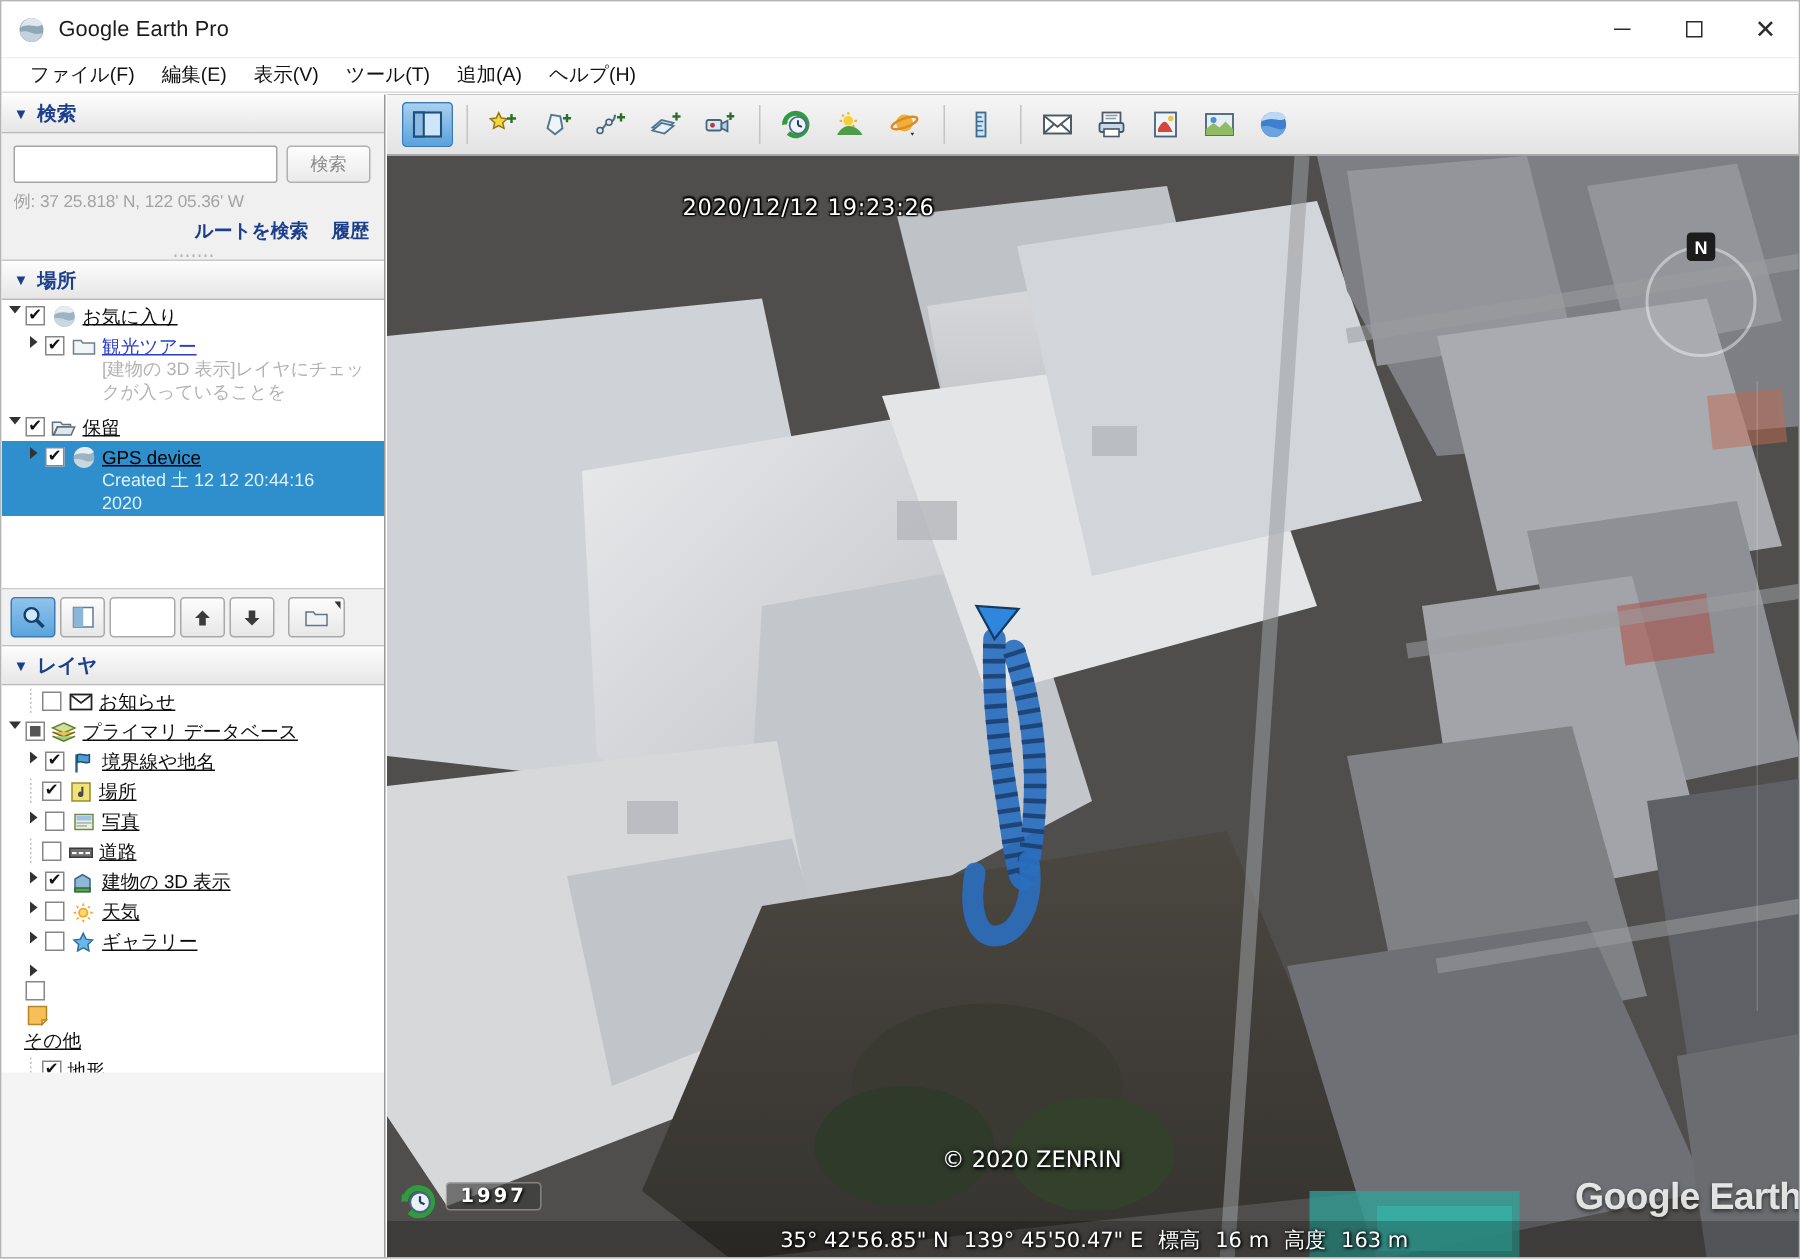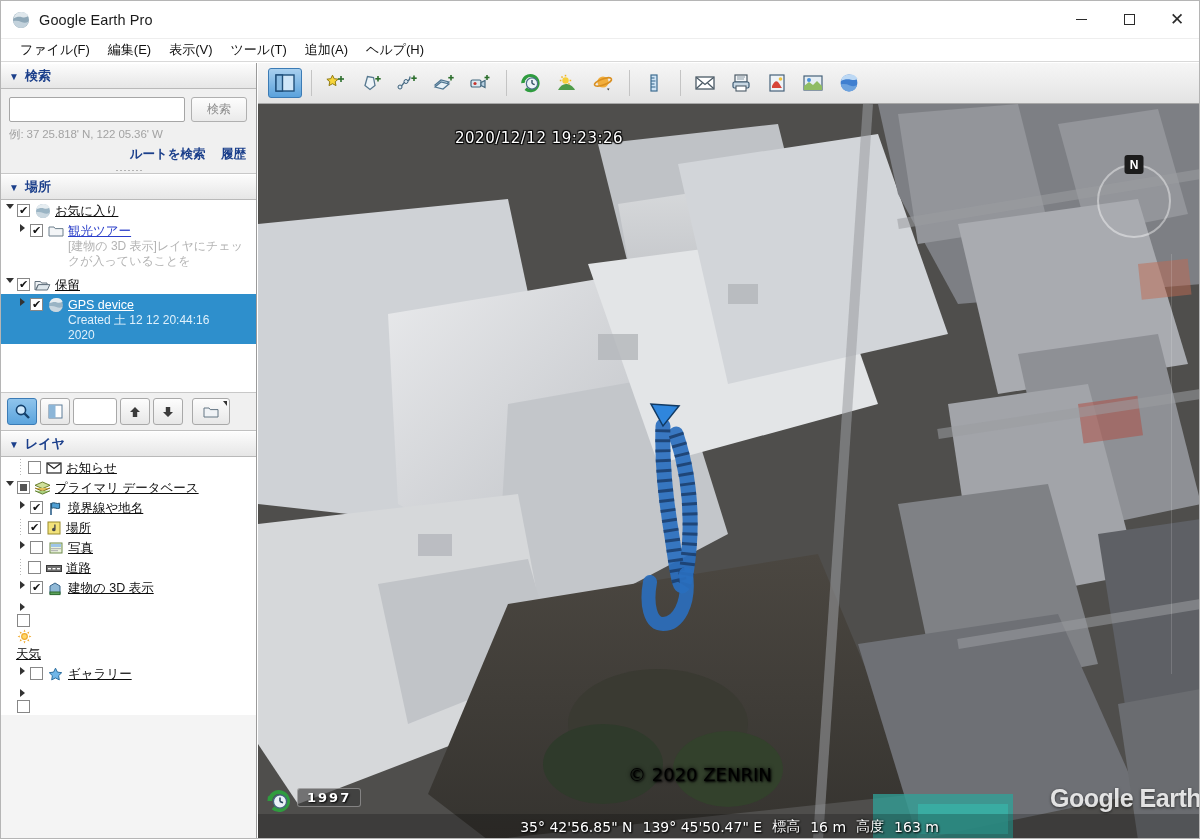--- a/index.html
+++ b/index.html
@@ -133,21 +133,21 @@
   .cb.mixed::after { content: ''; width: 7px; height: 7px; background: #555; }
   .ico {
     width: 17px; height: 16px; flex: 0 0 17px;
     margin-right: 4px; margin-top: 1px;
     display: flex; align-items: center; justify-content: center;
   }
   .tlabel { line-height: 16px; padding-top: 1px; text-decoration: underline; }
   .tlabel.link { color: #2a3ec9; text-decoration: underline; }
   .tdesc { color: #b3b3b3; font-size: 12px; line-height: 15px; }
   .tree-row.sel { background: #2e8fcc; }
-  .tree-row.sel .tlabel { color: #ffffff; }
+  .tree-row.sel .tlabel { color: #000000; }
   .tree-row.sel .tdesc { color: #dff0fb; }
 
   
   #places-body { background: #fff; height: 193px; overflow: hidden; border-bottom: 1px solid #c8c8c8; }
   #places-toolbar {
     height: 38px; background: #f0f0f0;
     display: flex; align-items: center; padding: 0 6px;
     border-bottom: 1px solid #c0c0c0;
   }
   .tb-btn {
@@ -215,21 +215,21 @@
     font-family: "DejaVu Sans", sans-serif;
   }
   #ge-watermark {
     position: absolute; right: 0; bottom: 27px; z-index: 14;
     color: rgba(255,255,255,.85); font-size: 25px; font-weight: bold;
     letter-spacing: -.5px; text-shadow: 0 1px 3px rgba(0,0,0,.6);
     font-family: "Liberation Sans", sans-serif;
   }
   #zenrin {
     position: absolute; left: 370px; top: 660px; z-index: 13;
-    color: #000000; font-size: 18px;
+    color: #ffffff; font-size: 15px;
     text-shadow: 1px 1px 2px #000, 0 0 4px #000;
     font-family: "DejaVu Sans", sans-serif;
   }
   #timestamp-overlay {
     position: absolute; left: 197px; top: 25px; z-index: 13;
     color: #ffffff; font-size: 15px; letter-spacing: .5px;
     text-shadow: 1px 1px 1px #000, -1px -1px 1px #000, 1px -1px 1px #000, -1px 1px 1px #000;
     font-family: "DejaVu Sans", sans-serif;
   }
   #compass {
@@ -513,21 +513,21 @@
         <span class="cb">✔</span>
         <span class="ico">
           <svg width="15" height="15" viewBox="0 0 15 15">
               <path d="M2 13V5l5-3 5 3v8z" fill="#8fb8d6" stroke="#39658a"></path>
               <rect x="2" y="11" width="10" height="2.6" fill="#5aa15a" stroke="#2f6b2f"></rect>
             </svg>
         </span>
         <span class="tlabel">建物の 3D 表示</span>
       </div>
 
-      <div class="tree-row" style="padding-left:15px;flex-direction:column;">
+      <div class="tree-row" style="padding-left:15px;">
         <span class="tw">
             <i class="arrow-r"></i>
           </span>
         <span class="cb"></span>
         <span class="ico">
           <svg width="15" height="15" viewBox="0 0 15 15">
               <g fill="#f0a92a">
                 <circle cx="7.5" cy="7.5" r="3.4"></circle>
                 <path d="M7.5 0.6l1 2.2-2 0zM7.5 14.4l1-2.2-2 0zM0.6 7.5l2.2 1 0-2zM14.4 7.5l-2.2 1 0-2zM2.6 2.6l2.3 1-1.3 1.3zM12.4 12.4l-2.3-1 1.3-1.3zM12.4 2.6l-1 2.3-1.3-1.3zM2.6 12.4l1-2.3 1.3 1.3z"></path>
               </g>

